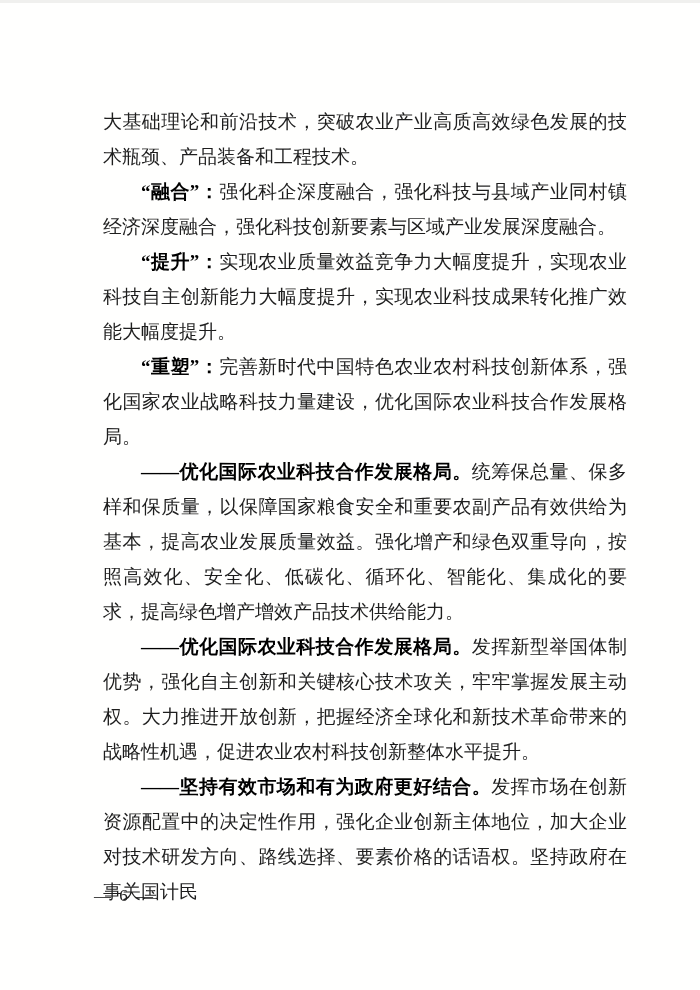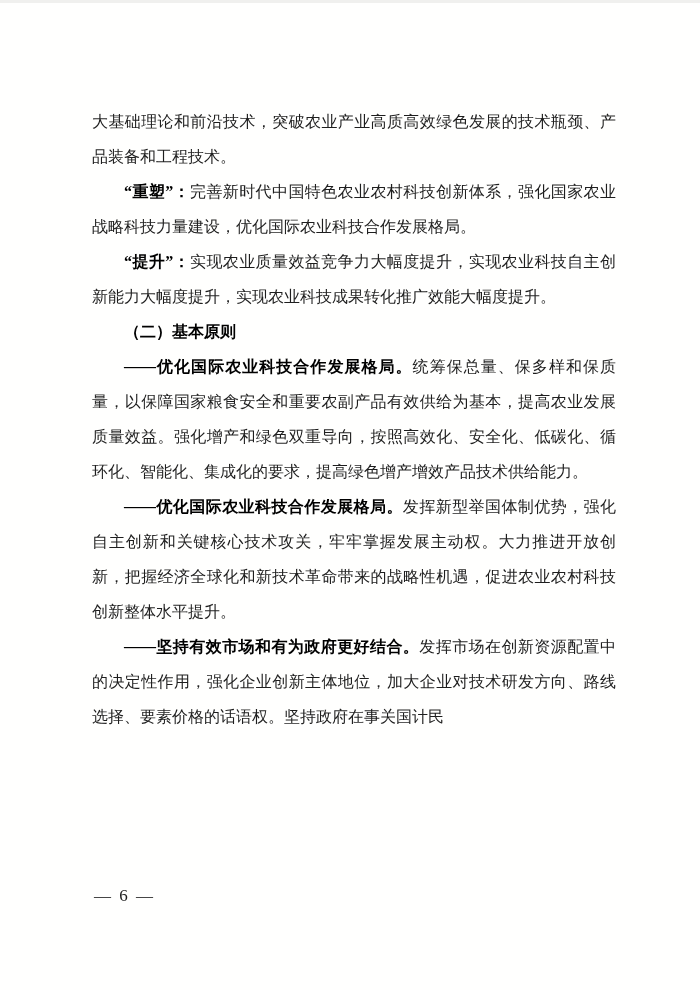--- a/index.html
+++ b/index.html
@@ -17,25 +17,25 @@
   }
   .top-edge {
     position: absolute;
     top: 0; left: 0;
     width: 700px;
     height: 3px;
     background: #f0f0ee;
   }
   .content {
     position: absolute;
-    left: 92px;
+    left: 103px;
     top: 104px;
     width: 524px;
     color: #1e1e1e;
-    font-size: 16px;
+    font-size: 19px;
     line-height: 35px;
     text-align: justify;
     text-justify: inter-character;
   }
   p.para, p.heading {
     margin: 0;
     padding: 0;
   }
   p.indent {
     text-indent: 2em;
@@ -61,26 +61,26 @@
 </head>
 <body>
 
 <div class="doc">
   <div class="top-edge"></div>
 
   <div class="content">
 
     <p class="para"><span>大基础理论和前沿技术，突破农业产业高质高效绿色发展的技术瓶颈、产品装备和工程技术。</span></p>
 
+    <p class="para indent"><span class="lead">“融合”：</span><span>强化科企深度融合，强化科技与县域产业同村镇经济深度融合，强化科技创新要素与区域产业发展深度融合。</span></p>
+
+    <p class="para indent"><span class="lead">“提升”：</span><span>实现农业质量效益竞争力大幅度提升，实现农业科技自主创新能力大幅度提升，实现农业科技成果转化推广效能大幅度提升。</span></p>
 
     <p class="para indent"><span class="lead">“重塑”：</span><span>完善新时代中国特色农业农村科技创新体系，强化国家农业战略科技力量建设，优化国际农业科技合作发展格局。</span></p>
 
-    <p class="para indent"><span class="lead">“提升”：</span><span>实现农业质量效益竞争力大幅度提升，实现农业科技自主创新能力大幅度提升，实现农业科技成果转化推广效能大幅度提升。</span></p>
-
-    <p class="heading indent">（二）基本原则</p>
 
     <p class="para indent"><span class="lead">——优化国际农业科技合作发展格局。</span><span>统筹保总量、保多样和保质量，以保障国家粮食安全和重要农副产品有效供给为基本，提高农业发展质量效益。强化增产和绿色双重导向，按照高效化、安全化、低碳化、循环化、智能化、集成化的要求，提高绿色增产增效产品技术供给能力。</span></p>
 
     <p class="para indent"><span class="lead">——优化国际农业科技合作发展格局。</span><span>发挥新型举国体制优势，强化自主创新和关键核心技术攻关，牢牢掌握发展主动权。大力推进开放创新，把握经济全球化和新技术革命带来的战略性机遇，促进农业农村科技创新整体水平提升。</span></p>
 
     <p class="para indent"><span class="lead">——坚持有效市场和有为政府更好结合。</span><span>发挥市场在创新资源配置中的决定性作用，强化企业创新主体地位，加大企业对技术研发方向、路线选择、要素价格的话语权。坚持政府在事关国计民</span></p>
 
   </div>
 
   <div class="footer">— 6 —</div>

